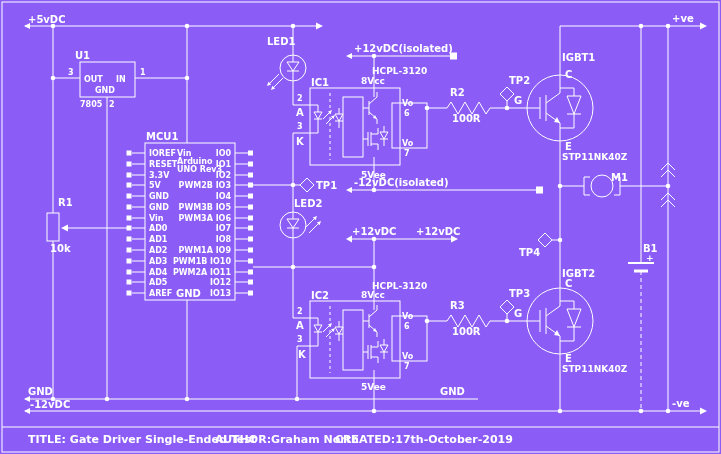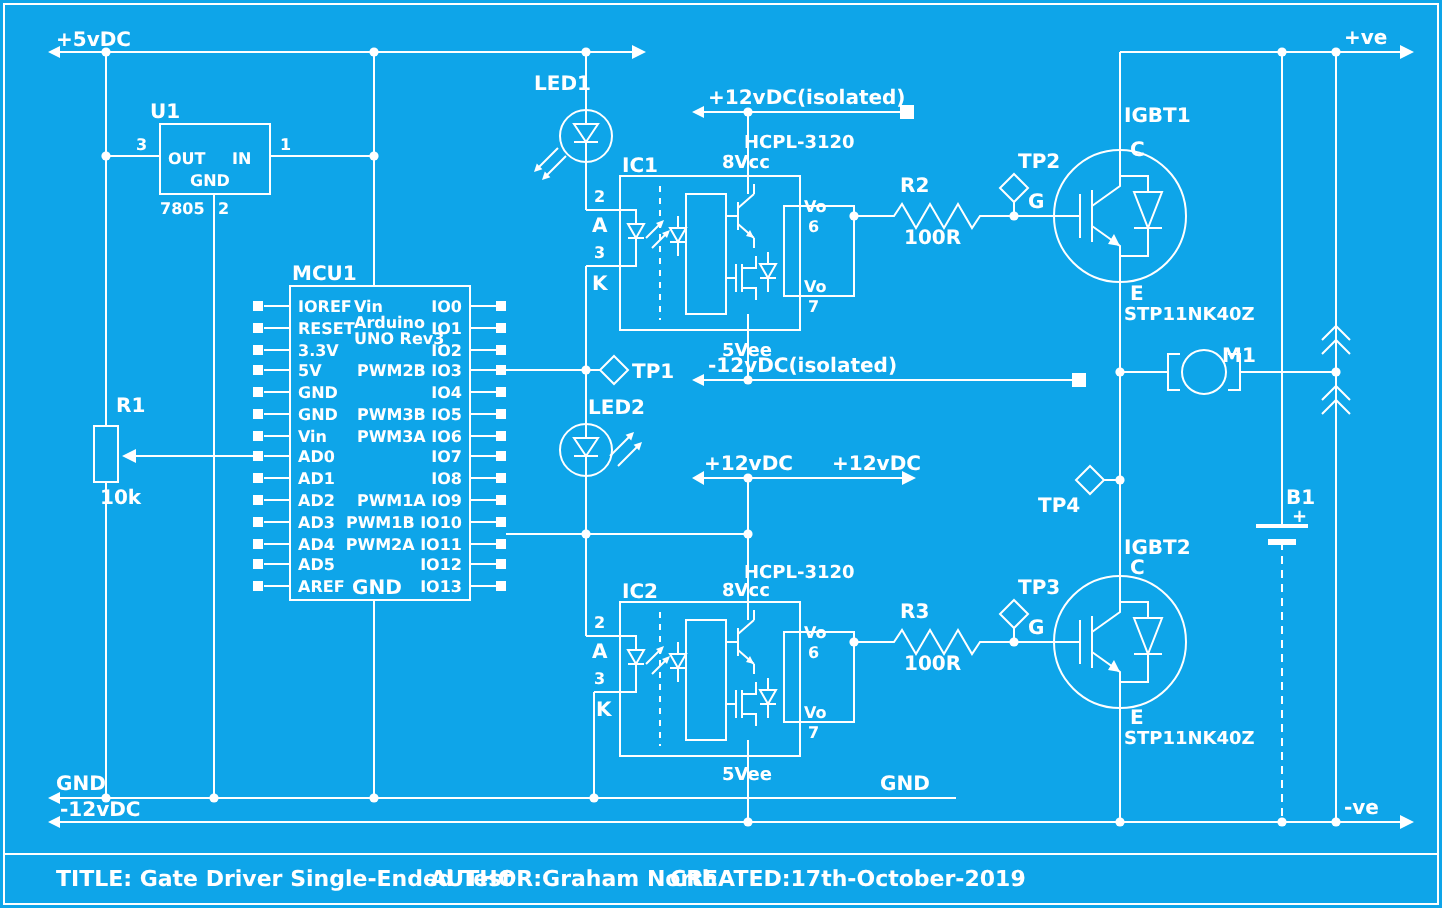--- a/index.html
+++ b/index.html
@@ -1,16 +1,16 @@
 <!DOCTYPE html>
 <html><head>
 <meta charset="utf-8">
 <style>
   html,body{margin:0;padding:0;background:#000;}
-  .stage{width:721px;height:454px;background:#0ea5e9;position:relative;overflow:hidden;}
+  .stage{width:721px;height:454px;background:#8b5cf6;position:relative;overflow:hidden;}
   svg{display:block;}
   .w{stroke:#fff;stroke-width:1;fill:none;}
   .w2{stroke:#fff;stroke-width:2;fill:none;}
   .w3{stroke:#fff;stroke-width:3;fill:none;}
   .dash{stroke-dasharray:4 3;}
   .dash2{stroke-dasharray:3 3;}
   .wf{fill:#fff;stroke:none;}
   .t{fill:#fff;font-family:"DejaVu Sans",sans-serif;font-weight:700;}
   .s8{font-size:8px;}
   .s9{font-size:9px;}

